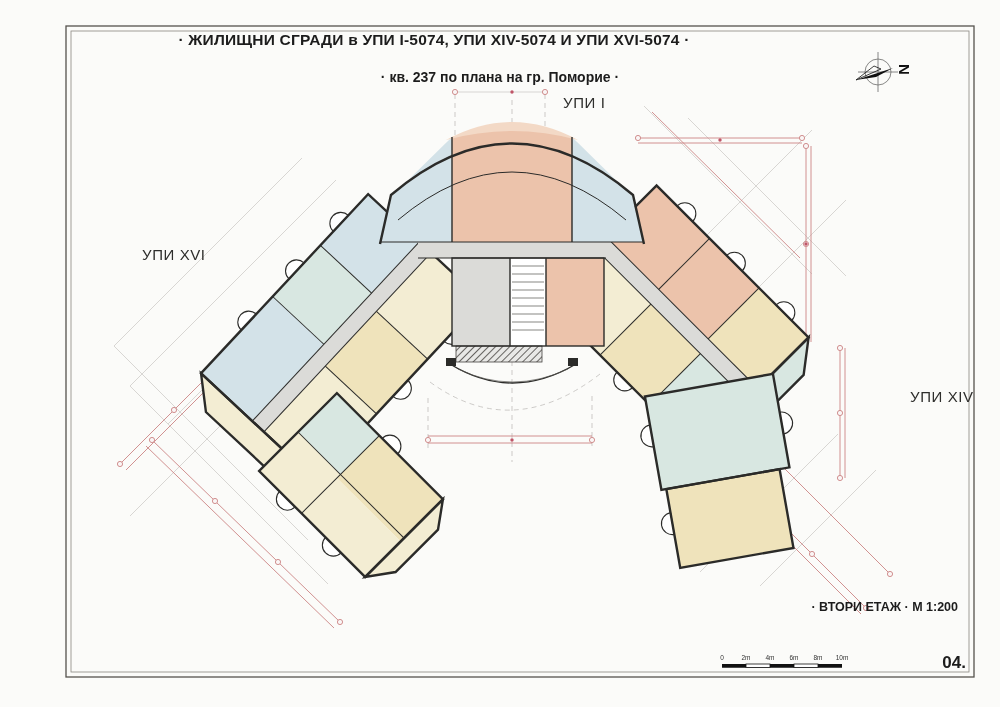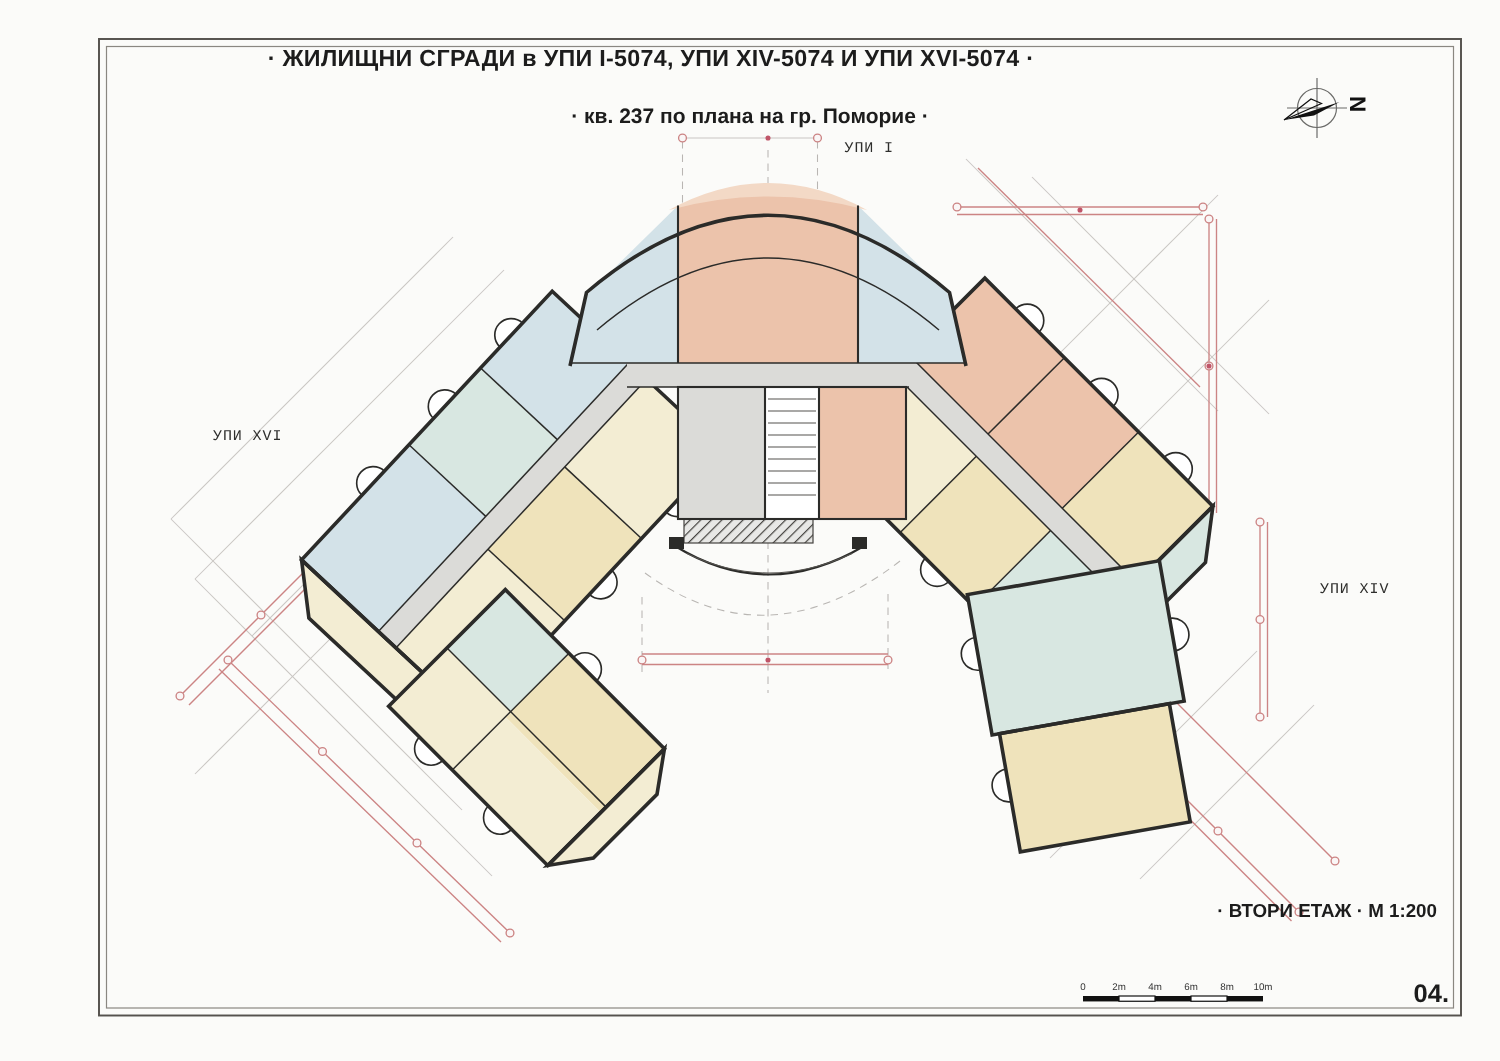--- a/index.html
+++ b/index.html
@@ -6,24 +6,24 @@
   body{
     width:1000px;height:707px;position:relative;overflow:hidden;
     background:#fbfbf9;
     font-family:"Liberation Sans", sans-serif;
     color:#1c1c1c;
   }
   .abs{position:absolute;}
   #plan-svg{position:absolute;left:0;top:0;}
   .title-line1{left:0;top:31px;width:868px;text-align:center;font-size:15.5px;font-weight:bold;letter-spacing:.2px;}
   .title-line2{left:0;top:57px;width:1000px;text-align:center;font-size:14px;font-weight:bold;margin-top:12px;}
-  .site-label{font-size:10px;color:#2e2e2c;letter-spacing:.6px;font-family:Liberation Mono, monospace;}
+  .site-label{font-size:15px;color:#2e2e2c;letter-spacing:.6px;}
   #label-upi1{left:563px;top:94px;}
-  #label-upi16{left:142px;top:246px;margin-top:40px;}
-  #label-upi14{left:880px;top:388px;}
+  #label-upi16{left:142px;top:246px;}
+  #label-upi14{left:910px;top:388px;}
   #north-letter{left:899px;top:61px;font-size:15px;font-weight:bold;transform:rotate(90deg);color:#111;}
   #footer-floor{left:640px;top:600px;width:318px;text-align:right;font-size:12.5px;font-weight:bold;}
   #sheet-number{left:928px;top:653px;width:38px;text-align:right;font-size:17px;font-weight:bold;}
   
   .rm-teal{fill:var(--room-teal);} .rm-blue{fill:var(--room-blue);}
   .rm-peach{fill:var(--room-peach);} .rm-peachl{fill:var(--room-peach-light);}
   .rm-cream{fill:var(--room-cream);} .rm-yellow{fill:var(--room-yellow);}
   .rm-grey{fill:var(--core-grey);} .rm-white{fill:#ffffff;}
   .ow{fill:none;stroke:var(--wall);stroke-width:2.4;stroke-linejoin:miter;}
   .iw{stroke:var(--wall);stroke-width:1;fill:none;}

